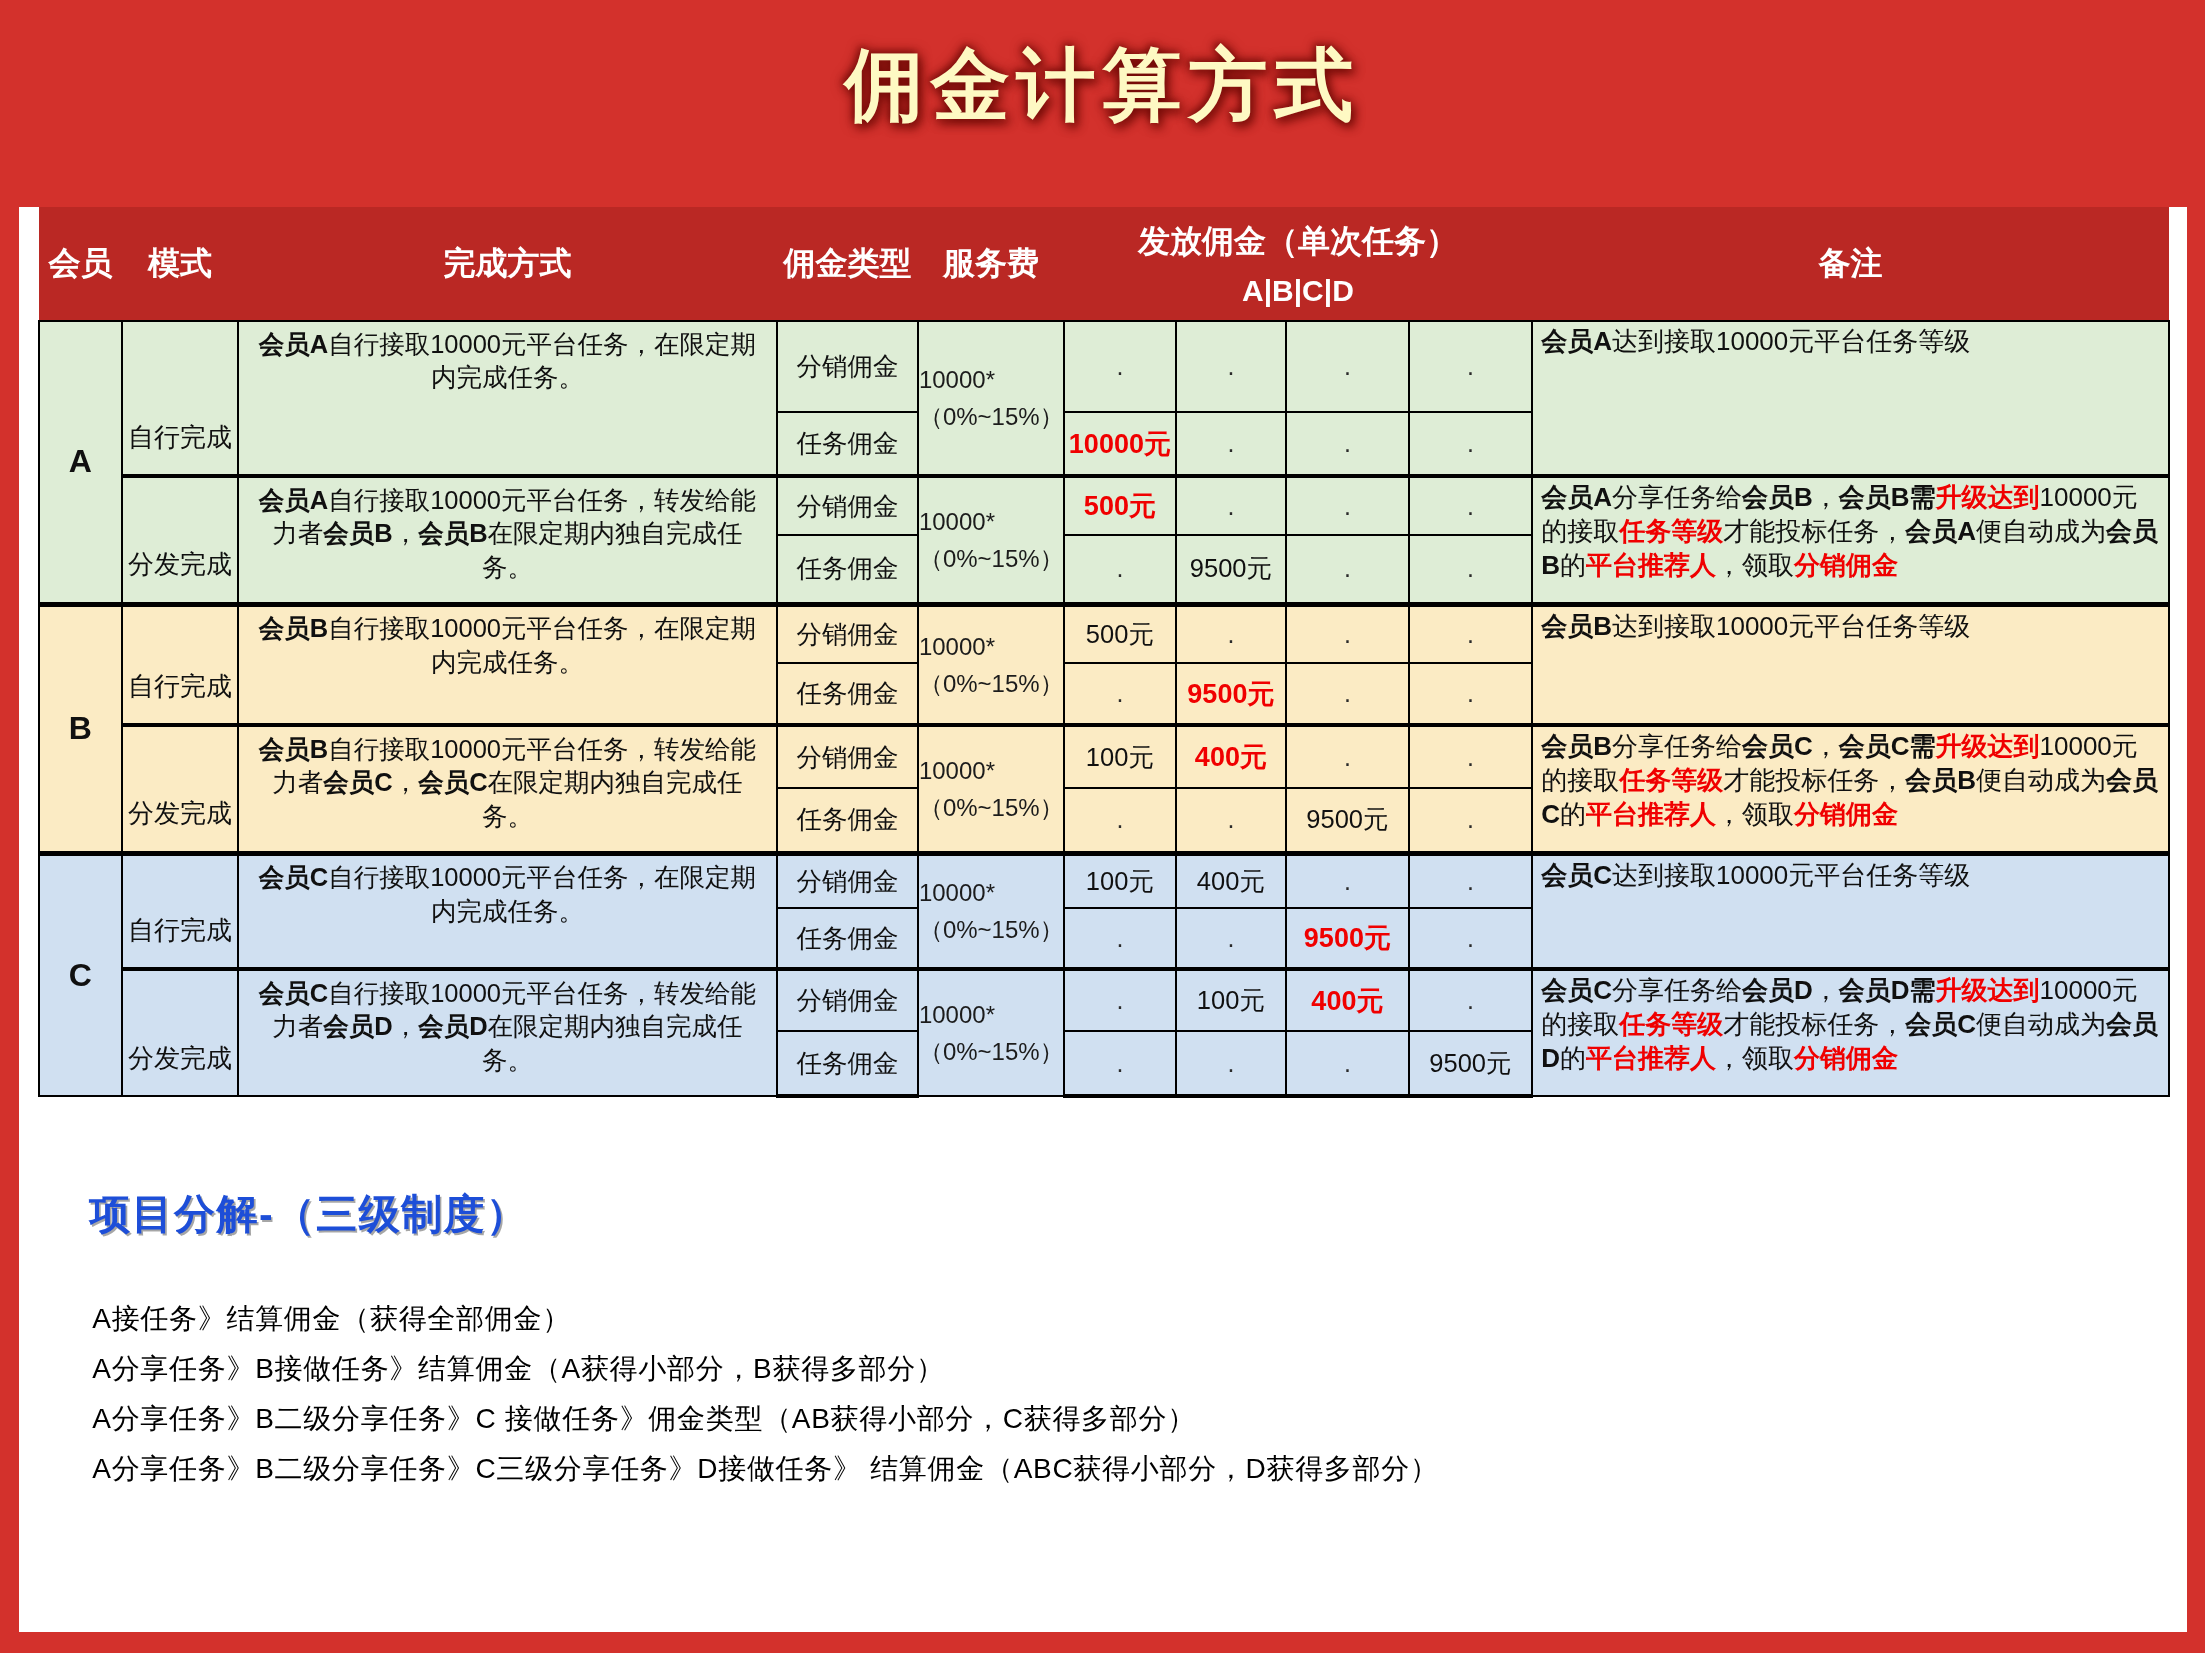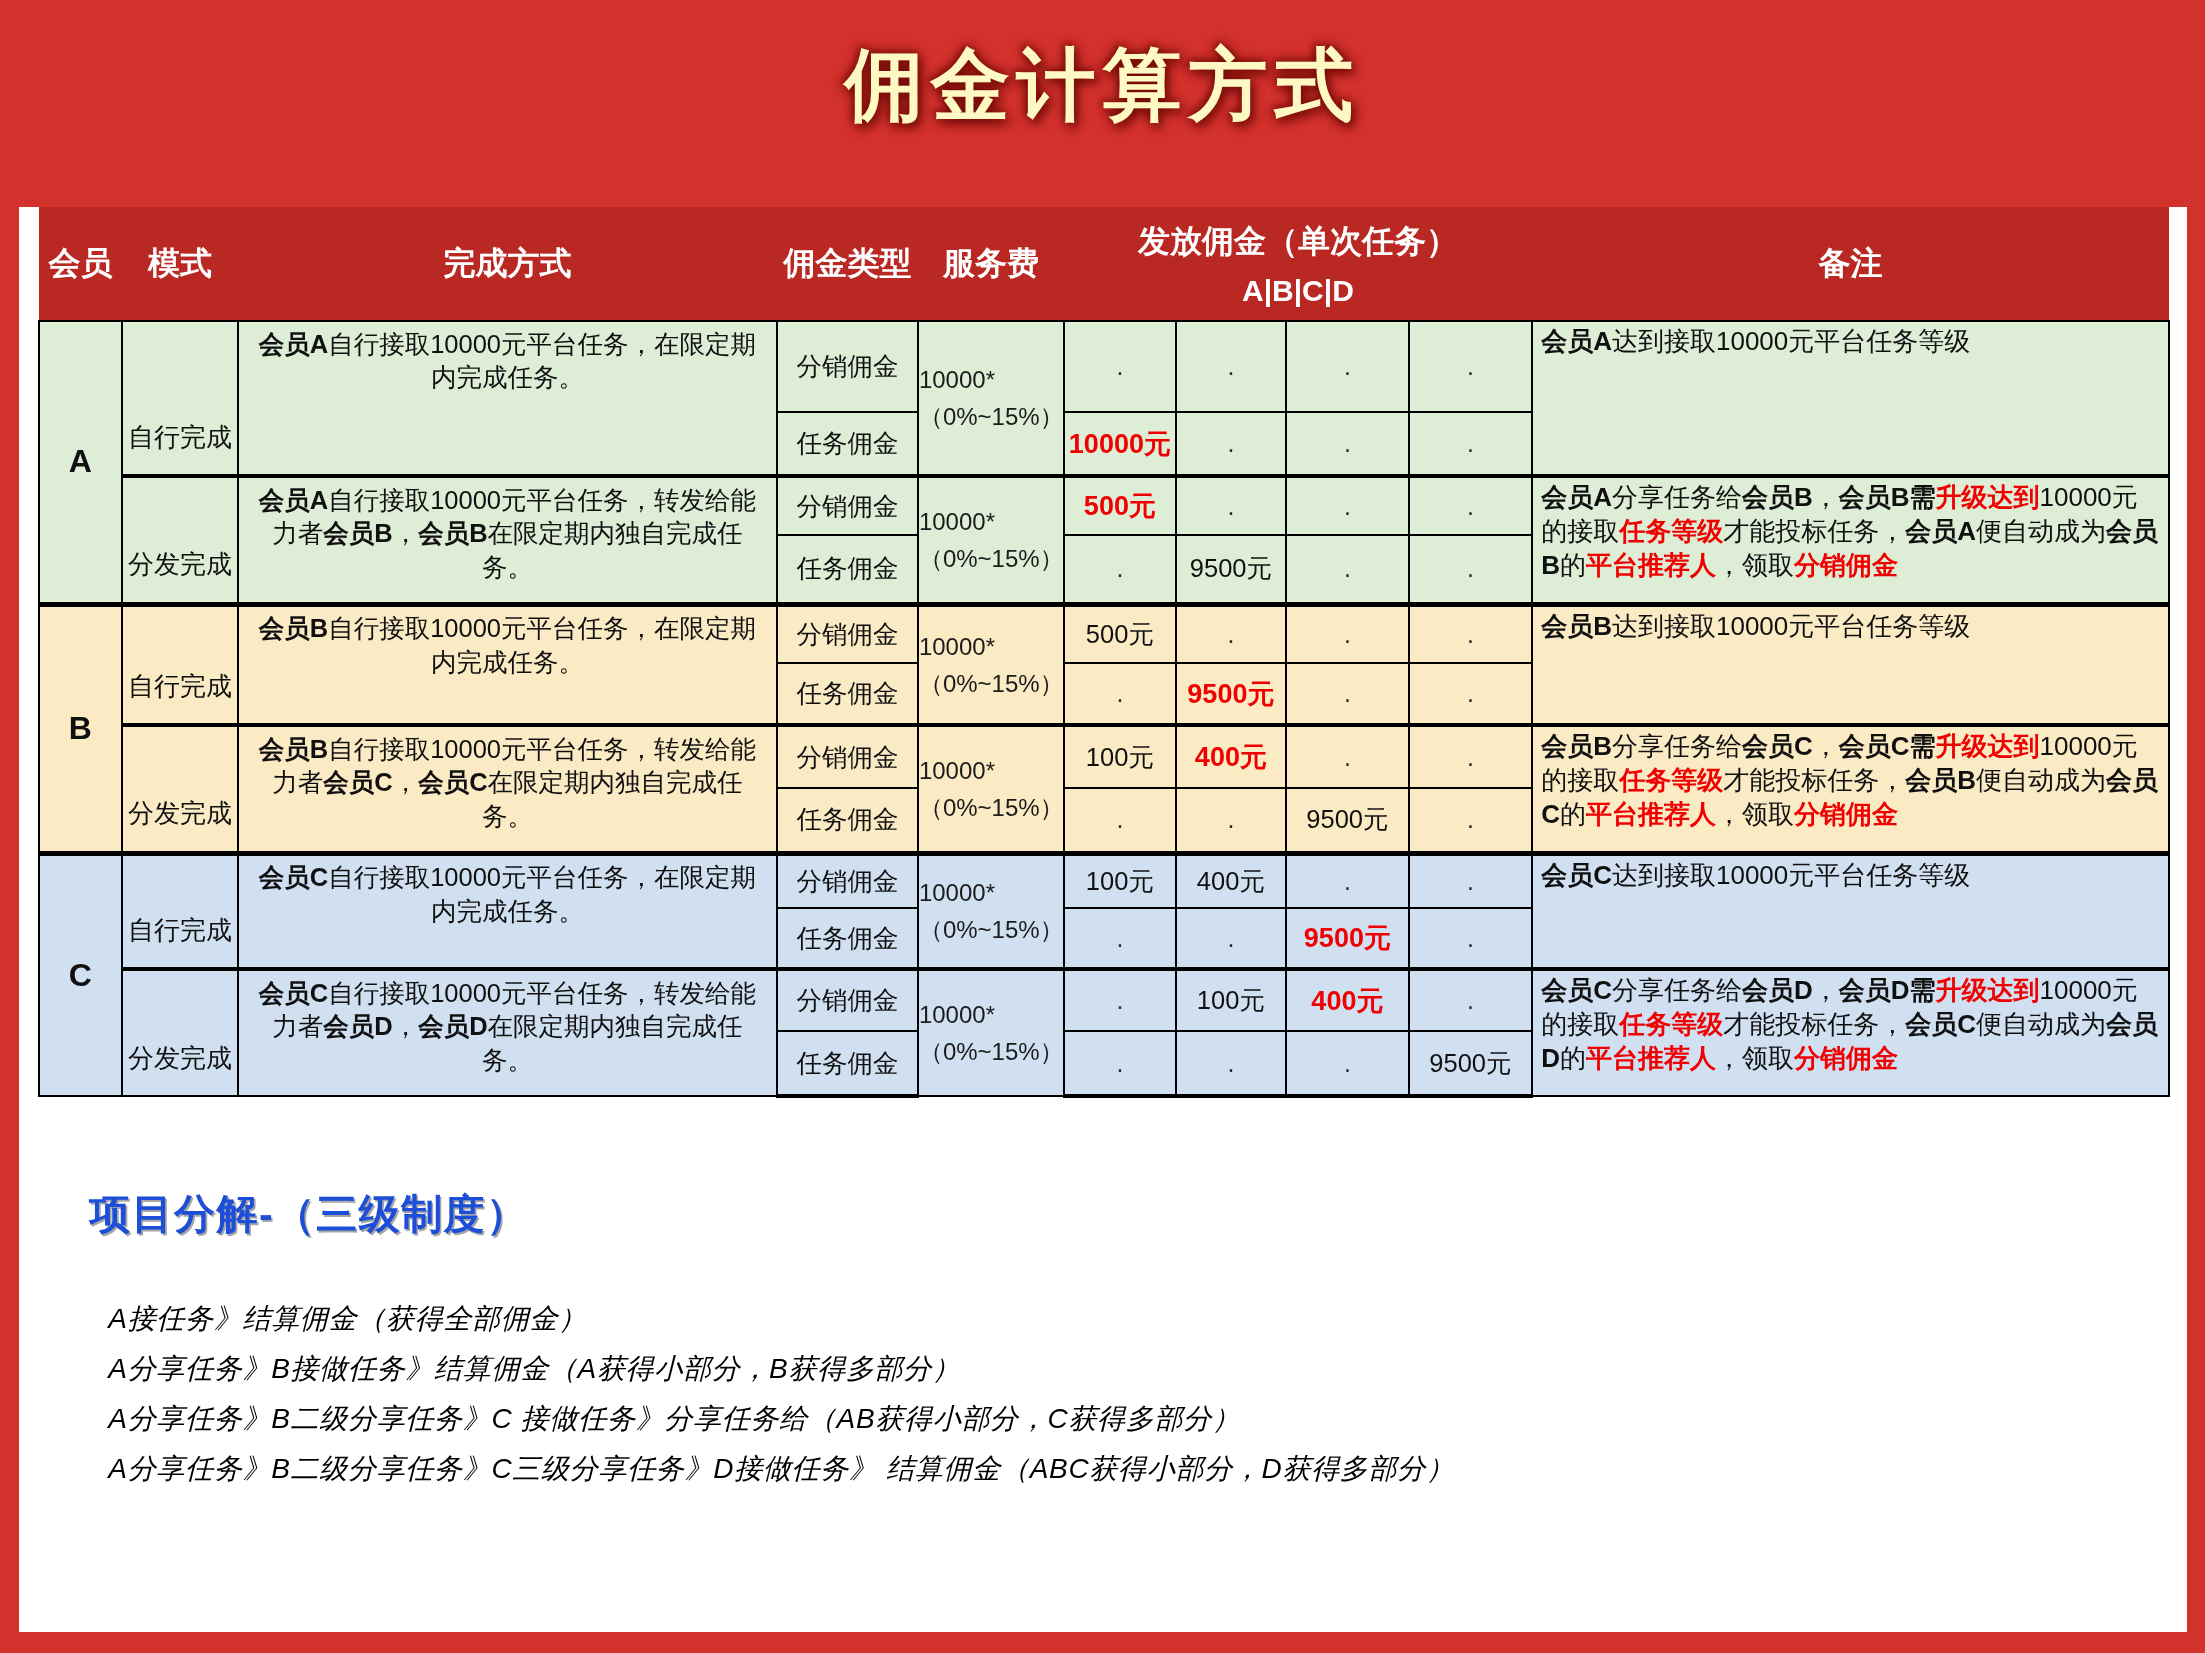--- a/index.html
+++ b/index.html
@@ -74,24 +74,23 @@
   .b { font-weight: bold; }
   .r { color: var(--red_text, #f00000); font-weight: bold; }
 
   .breakdown-title {
     position: absolute; left: 70px; top: 980px;
     font-size: 41px; font-weight: bold; color: #1d4ed8;
     letter-spacing: 1.4px;
     text-shadow: 1.7px 1.7px 0 rgba(0,0,0,.35);
   }
   .breakdown-lines {
-    position: absolute; left: 89px; top: 1087px;
+    position: absolute; left: 73px; top: 1087px;
     font-size: 28px; color: #000; line-height: 50px;
     letter-spacing: 0.7px;
-    font-style: italic;
   }
 </style>
 </head>
 <body>
 
 <div class="canvas">
 
   <div class="main-title">佣金计算方式</div>
 
   <div class="panel">
@@ -258,19 +257,19 @@
               <td class="val">9500元</td>
             </tr>
           </tbody>
         </table>
     </div>
 
     <div class="breakdown-title">项目分解-（三级制度）</div>
     <div class="breakdown-lines" id="breakdown-lines">
         <div>A接任务》结算佣金（获得全部佣金）</div>
         <div>A分享任务》B接做任务》结算佣金（A获得小部分，B获得多部分）</div>
-        <div>A分享任务》B二级分享任务》C 接做任务》分享任务给（AB获得小部分，C获得多部分）</div>
+        <div>A分享任务》B二级分享任务》C 接做任务》佣金类型（AB获得小部分，C获得多部分）</div>
         <div>A分享任务》B二级分享任务》C三级分享任务》D接做任务》 结算佣金（ABC获得小部分，D获得多部分）</div>
       </div>
   </div>
 
 </div>
 
 
 </body></html>

